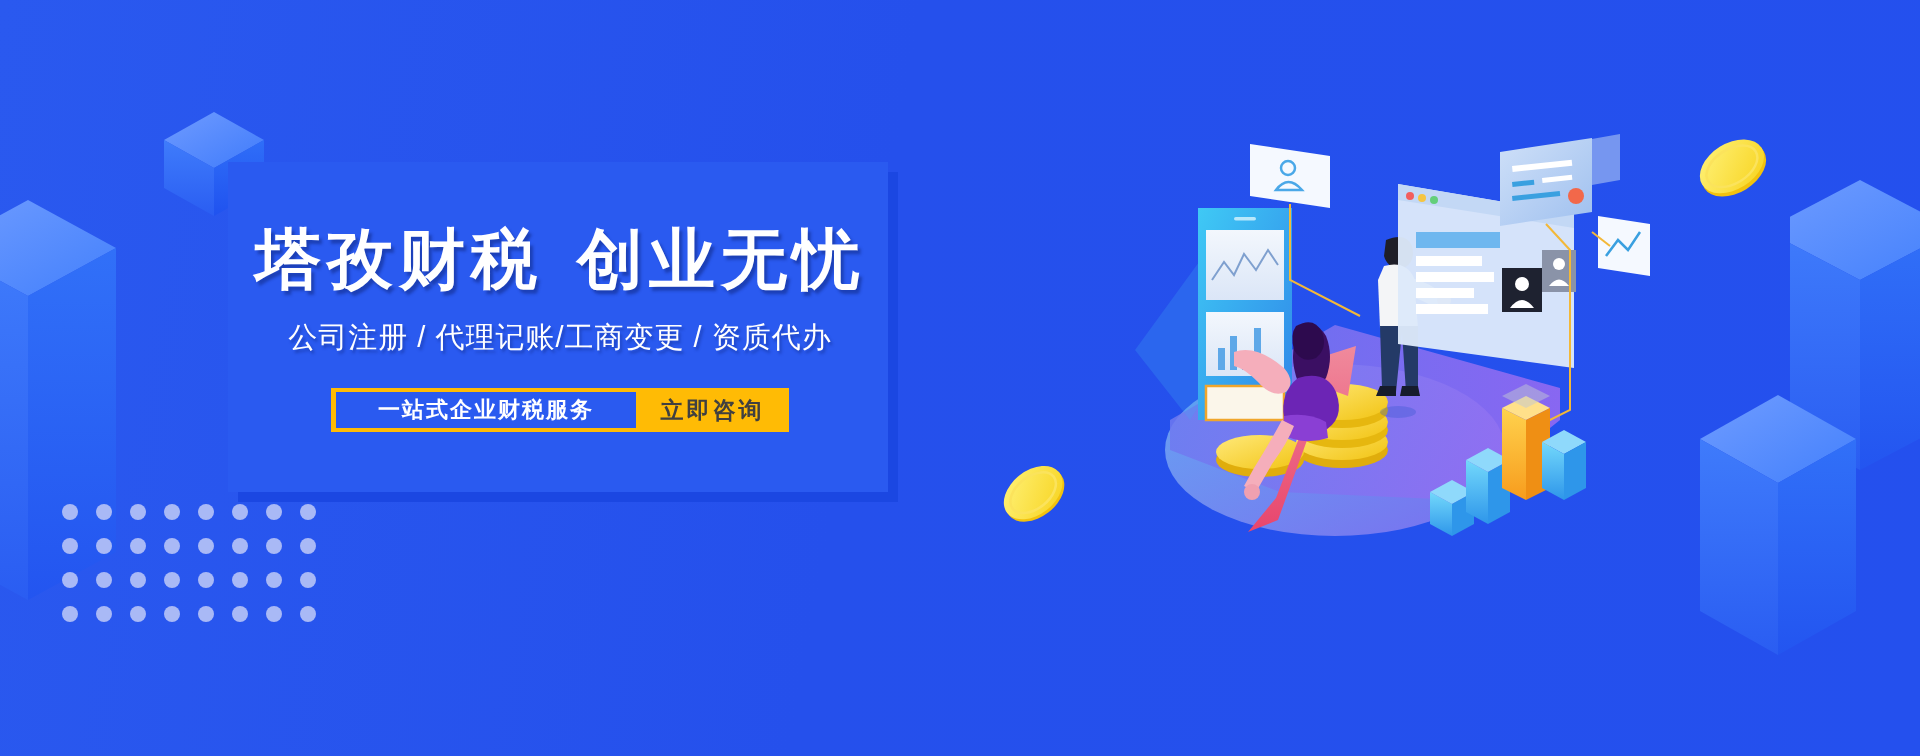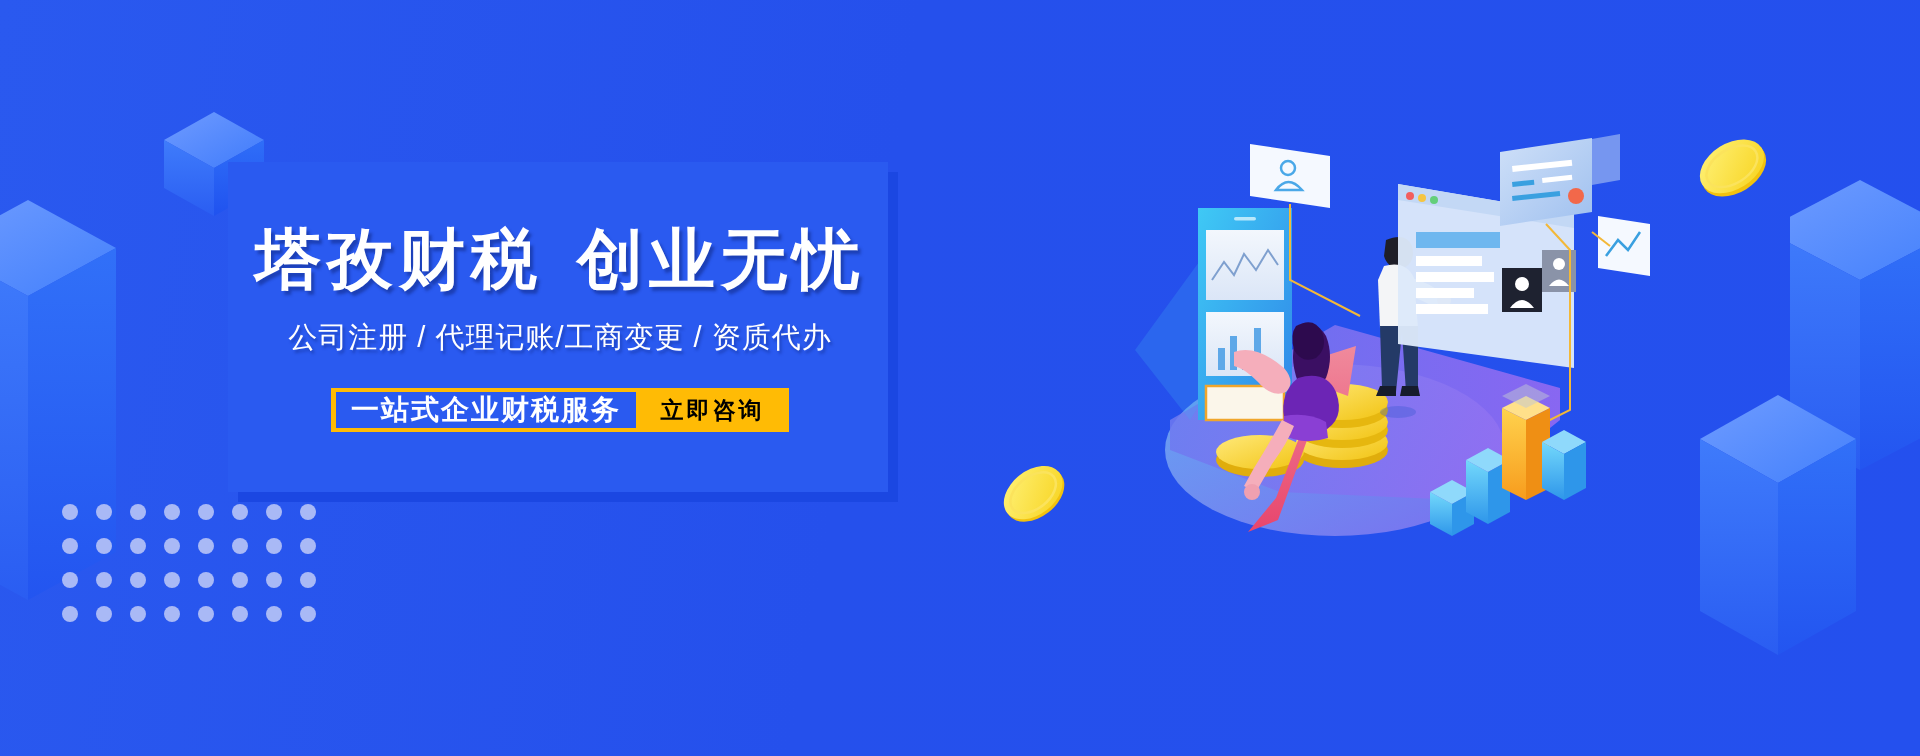--- a/index.html
+++ b/index.html
@@ -61,27 +61,27 @@
     background:#ffbb05;
     height:44px;
     width:458px;
     box-sizing:border-box;
   }
   .cta-left{
     flex:0 0 300px;
     margin:4px 0 4px 5px;
     background:#2a5af0;
     color:#ffffff;
-    font-size:28px;font-weight:700;letter-spacing:2px;
+    font-size:22px;font-weight:700;letter-spacing:2px;
     display:flex;align-items:center;justify-content:center;
     white-space:nowrap;
   }
   .cta-right{
     flex:1 1 auto;
-    color:#000000;
+    color:#404040;
     font-size:23px;font-weight:700;letter-spacing:3px;
     display:flex;align-items:center;justify-content:center;
     white-space:nowrap;
   }
 
   
   .illo{position:absolute;left:1130px;top:120px;width:520px;height:430px;}
   .illo svg{display:block;}
 </style>
 </head>

